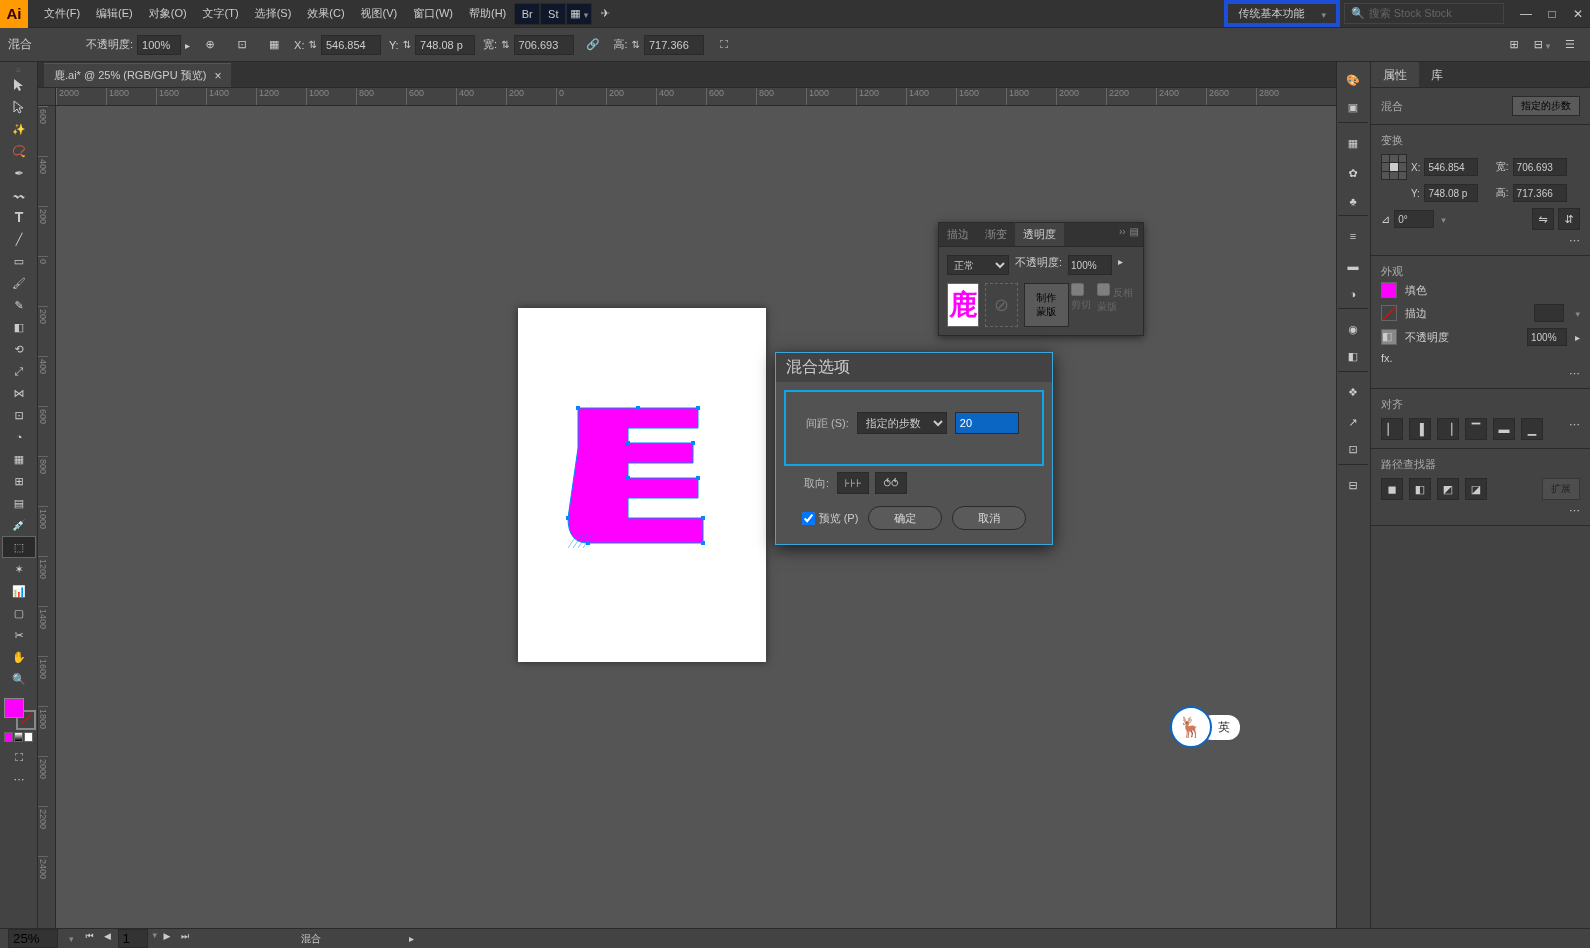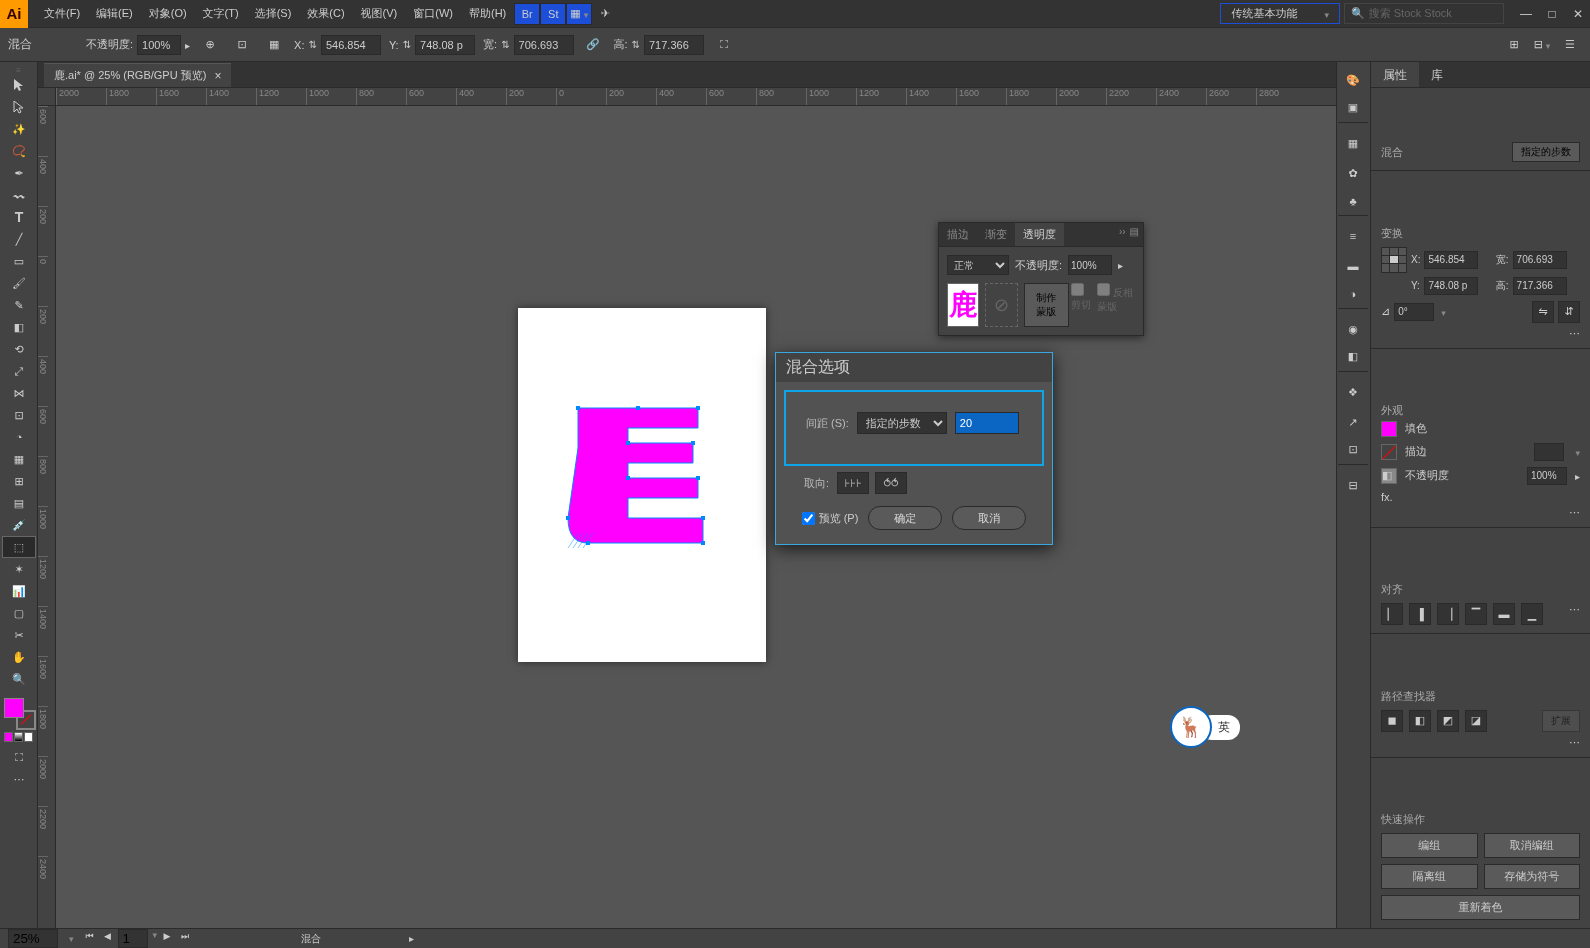--- a/index.html
+++ b/index.html
@@ -1,22 +1,22 @@
 <!DOCTYPE html>
 <html><head>
 <meta charset="utf-8">
 <style>
 * { margin: 0; padding: 0; box-sizing: border-box; user-select: none; }
 body { width: 1590px; height: 948px; background: #333333; font-family: "Microsoft YaHei", sans-serif; font-size: 11px; color: #cccccc; overflow: hidden; position: relative; }
 .menubar { height: 28px; background: #333333; display: flex; align-items: center; border-bottom: 1px solid #2a2a2a; }
 .ai-logo { width: 28px; height: 28px; background: #ff9a00; color: #330000; font-weight: bold; font-size: 15px; display: flex; align-items: center; justify-content: center; margin-right: 8px; }
 .menu-item { padding: 0 8px; font-size: 11px; cursor: pointer; }
 .menubar-right { margin-left: auto; display: flex; align-items: center; gap: 4px; }
-.menubar-btn { width: 26px; height: 22px; background: #1d4ed8; border: 1px solid #2a2a2a; display: flex; align-items: center; justify-content: center; font-size: 11px; }
-.workspace-dd { background: #333; padding: 2px 10px; border: 1px solid #1d4ed8; display: flex; align-items: center; gap: 24px; }
+.menubar-btn { width: 26px; height: 22px; background: #0f172a; border: 1px solid #2a2a2a; display: flex; align-items: center; justify-content: center; font-size: 11px; }
+.workspace-dd { background: #333; padding: 2px 10px; border: 4px solid #1d4ed8; display: flex; align-items: center; gap: 14px; }
 .search-stock { background: #333; border: 1px solid #444; padding: 2px 6px; width: 160px; color: #666; font-size: 11px; display: flex; align-items: center; gap: 4px; }
 .win-controls { display: flex; gap: 2px; margin-left: 6px; }
 .win-btn { width: 24px; height: 20px; display: flex; align-items: center; justify-content: center; font-size: 12px; }
 
 .optionsbar { height: 34px; background: #434343; border-bottom: 1px solid #2a2a2a; display: flex; align-items: center; padding: 0 8px; gap: 8px; }
 .tool-label { width: 70px; font-size: 12px; }
 .opt-group { display: flex; align-items: center; gap: 4px; font-size: 11px; }
 .opt-input { background: #333; border: 1px solid #2a2a2a; color: #ccc; padding: 2px 4px; font-size: 11px; width: 60px; height: 20px; }
 .opt-icon { width: 24px; height: 24px; display: flex; align-items: center; justify-content: center; border: 1px solid transparent; }
 
@@ -44,21 +44,21 @@
 .ruler-v { position: absolute; top: 18px; left: 0; bottom: 0; width: 18px; background: #434343; border-right: 1px solid #2a2a2a; font-size: 9px; color: #888; }
 .ruler-v div { height: 50px; border-top: 1px solid #666; writing-mode: vertical-lr; padding-top: 2px; }
 .ruler-corner { position: absolute; top: 0; left: 0; width: 18px; height: 18px; background: #434343; border-right: 1px solid #2a2a2a; border-bottom: 1px solid #2a2a2a; }
 .artboard { position: absolute; top: 220px; left: 480px; width: 248px; height: 354px; background: white; box-shadow: 0 0 8px rgba(0,0,0,0.5); }
 .artwork { position: absolute; top: 80px; left: 30px; width: 180px; height: 180px; }
 
 .dock-strip { width: 34px; background: #434343; border-left: 1px solid #2a2a2a; display: flex; flex-direction: column; padding-top: 4px; gap: 2px; }
 .dock-icon { width: 30px; height: 26px; margin: 1px; display: flex; align-items: center; justify-content: center; cursor: pointer; }
 .dock-icon.sep { border-bottom: 1px solid #2a2a2a; padding-bottom: 4px; margin-bottom: 4px; }
 
-.right-panels { width: 220px; background: #434343; border-left: 1px solid #2a2a2a; display: flex; flex-direction: column; overflow: hidden; justify-content: space-between; }
+.right-panels { width: 220px; background: #434343; border-left: 1px solid #2a2a2a; display: flex; flex-direction: column; overflow: hidden; }
 .panel-tabs { height: 26px; background: #333; display: flex; border-bottom: 1px solid #2a2a2a; }
 .panel-tab { padding: 5px 12px; font-size: 12px; cursor: pointer; }
 .panel-tab.active { background: #434343; }
 .panel-section { border-bottom: 1px solid #2a2a2a; padding: 8px 10px; }
 .section-header { display: flex; justify-content: space-between; align-items: center; font-size: 11px; color: #aaa; }
 .tiny-btn { background: #5a5a5a; border: 1px solid #2a2a2a; padding: 2px 8px; font-size: 10px; cursor: pointer; }
 .transform-grid { display: grid; grid-template-columns: auto auto 1fr auto 1fr; gap: 4px; align-items: center; margin-top: 6px; font-size: 10px; }
 .ref-point { width: 26px; height: 26px; display: grid; grid-template-columns: repeat(3, 1fr); grid-template-rows: repeat(3, 1fr); gap: 1px; background: #2a2a2a; padding: 1px; }
 .ref-point div { background: #555; }
 .ref-point div.sel { background: #ccc; }
@@ -71,21 +71,21 @@
 .align-row, .pathfinder-row { display: flex; gap: 6px; margin-top: 6px; }
 .align-btn { width: 22px; height: 22px; background: #333; border: 1px solid #2a2a2a; display: flex; align-items: center; justify-content: center; cursor: pointer; }
 .action-btn { flex: 1; background: #5a5a5a; border: 1px solid #2a2a2a; padding: 4px; font-size: 11px; cursor: pointer; text-align: center; }
 .action-row { display: flex; gap: 6px; margin-top: 6px; }
 
 .transparency-panel { position: absolute; top: 222px; left: 938px; width: 206px; background: #434343; border: 1px solid #2a2a2a; box-shadow: 0 2px 8px rgba(0,0,0,0.5); }
 .tp-tabs { height: 24px; background: #333; display: flex; font-size: 11px; border-bottom: 1px solid #2a2a2a; }
 .tp-tab { padding: 4px 8px; color: #888; cursor: pointer; }
 .tp-tab.active { color: #ccc; background: #434343; }
 .tp-body { padding: 8px; }
-.tp-row1 { display: flex; gap: 6px; align-items: center; font-size: 11px; }
+.tp-row1 { display: flex; gap: 6px; align-items: flex-start; font-size: 11px; }
 .tp-select { background: #333; border: 1px solid #2a2a2a; color: #ccc; padding: 2px; width: 62px; height: 20px; font-size: 10px; }
 .tp-row2 { display: flex; gap: 6px; margin-top: 8px; }
 .tp-thumb { width: 44px; height: 44px; background: white; border: 1px solid #666; display: flex; align-items: center; justify-content: center; font-size: 28px; color: #ff00ff; font-weight: bold; }
 .tp-mask { width: 44px; height: 44px; border: 1px dashed #666; display: flex; align-items: center; justify-content: center; color: #666; font-size: 18px; }
 .tp-maskopts { display: flex; flex-direction: row; gap: 2px; font-size: 10px; color: #888; }
 .tp-panel-ctrl { margin-left: auto; display: flex; gap: 4px; padding: 3px 4px; font-size: 10px; color: #888; }
 
 .blend-dialog { position: absolute; top: 352px; left: 775px; width: 278px; background: #525252; border: 1px solid #3ba7e0; box-shadow: 0 4px 16px rgba(0,0,0,0.7); }
 .dlg-title { background: #434343; padding: 4px 10px; font-size: 16px; }
 .dlg-body { padding: 14px; }
@@ -431,36 +431,20 @@
         </div>
       <div class="pathfinder-row">
         <div class="align-btn">◼</div>
         <div class="align-btn">◧</div>
         <div class="align-btn">◩</div>
         <div class="align-btn">◪</div>
         <button class="tiny-btn" style="margin-left:auto;opacity:0.5">扩展</button>
       </div>
       <div style="text-align:right;margin-top:4px"><span>⋯</span></div>
     </div>
-    <div class="panel-section" style="border-bottom:none">
-      <div class="section-header">
-          <span>快速操作</span>
-        </div>
-      <div class="action-row">
-        <div class="action-btn">编组</div>
-        <div class="action-btn">取消编组</div>
-      </div>
-      <div class="action-row">
-        <div class="action-btn">隔离组</div>
-        <div class="action-btn">存储为符号</div>
-      </div>
-      <div class="action-row">
-        <div class="action-btn">重新着色</div>
-      </div>
-    </div>
   </div>
 </div>
 
 <div class="transparency-panel">
   <div class="tp-tabs">
     <div class="tp-tab">描边</div>
     <div class="tp-tab">渐变</div>
     <div class="tp-tab active">透明度</div>
     <div class="tp-panel-ctrl">
       <span>››</span>

